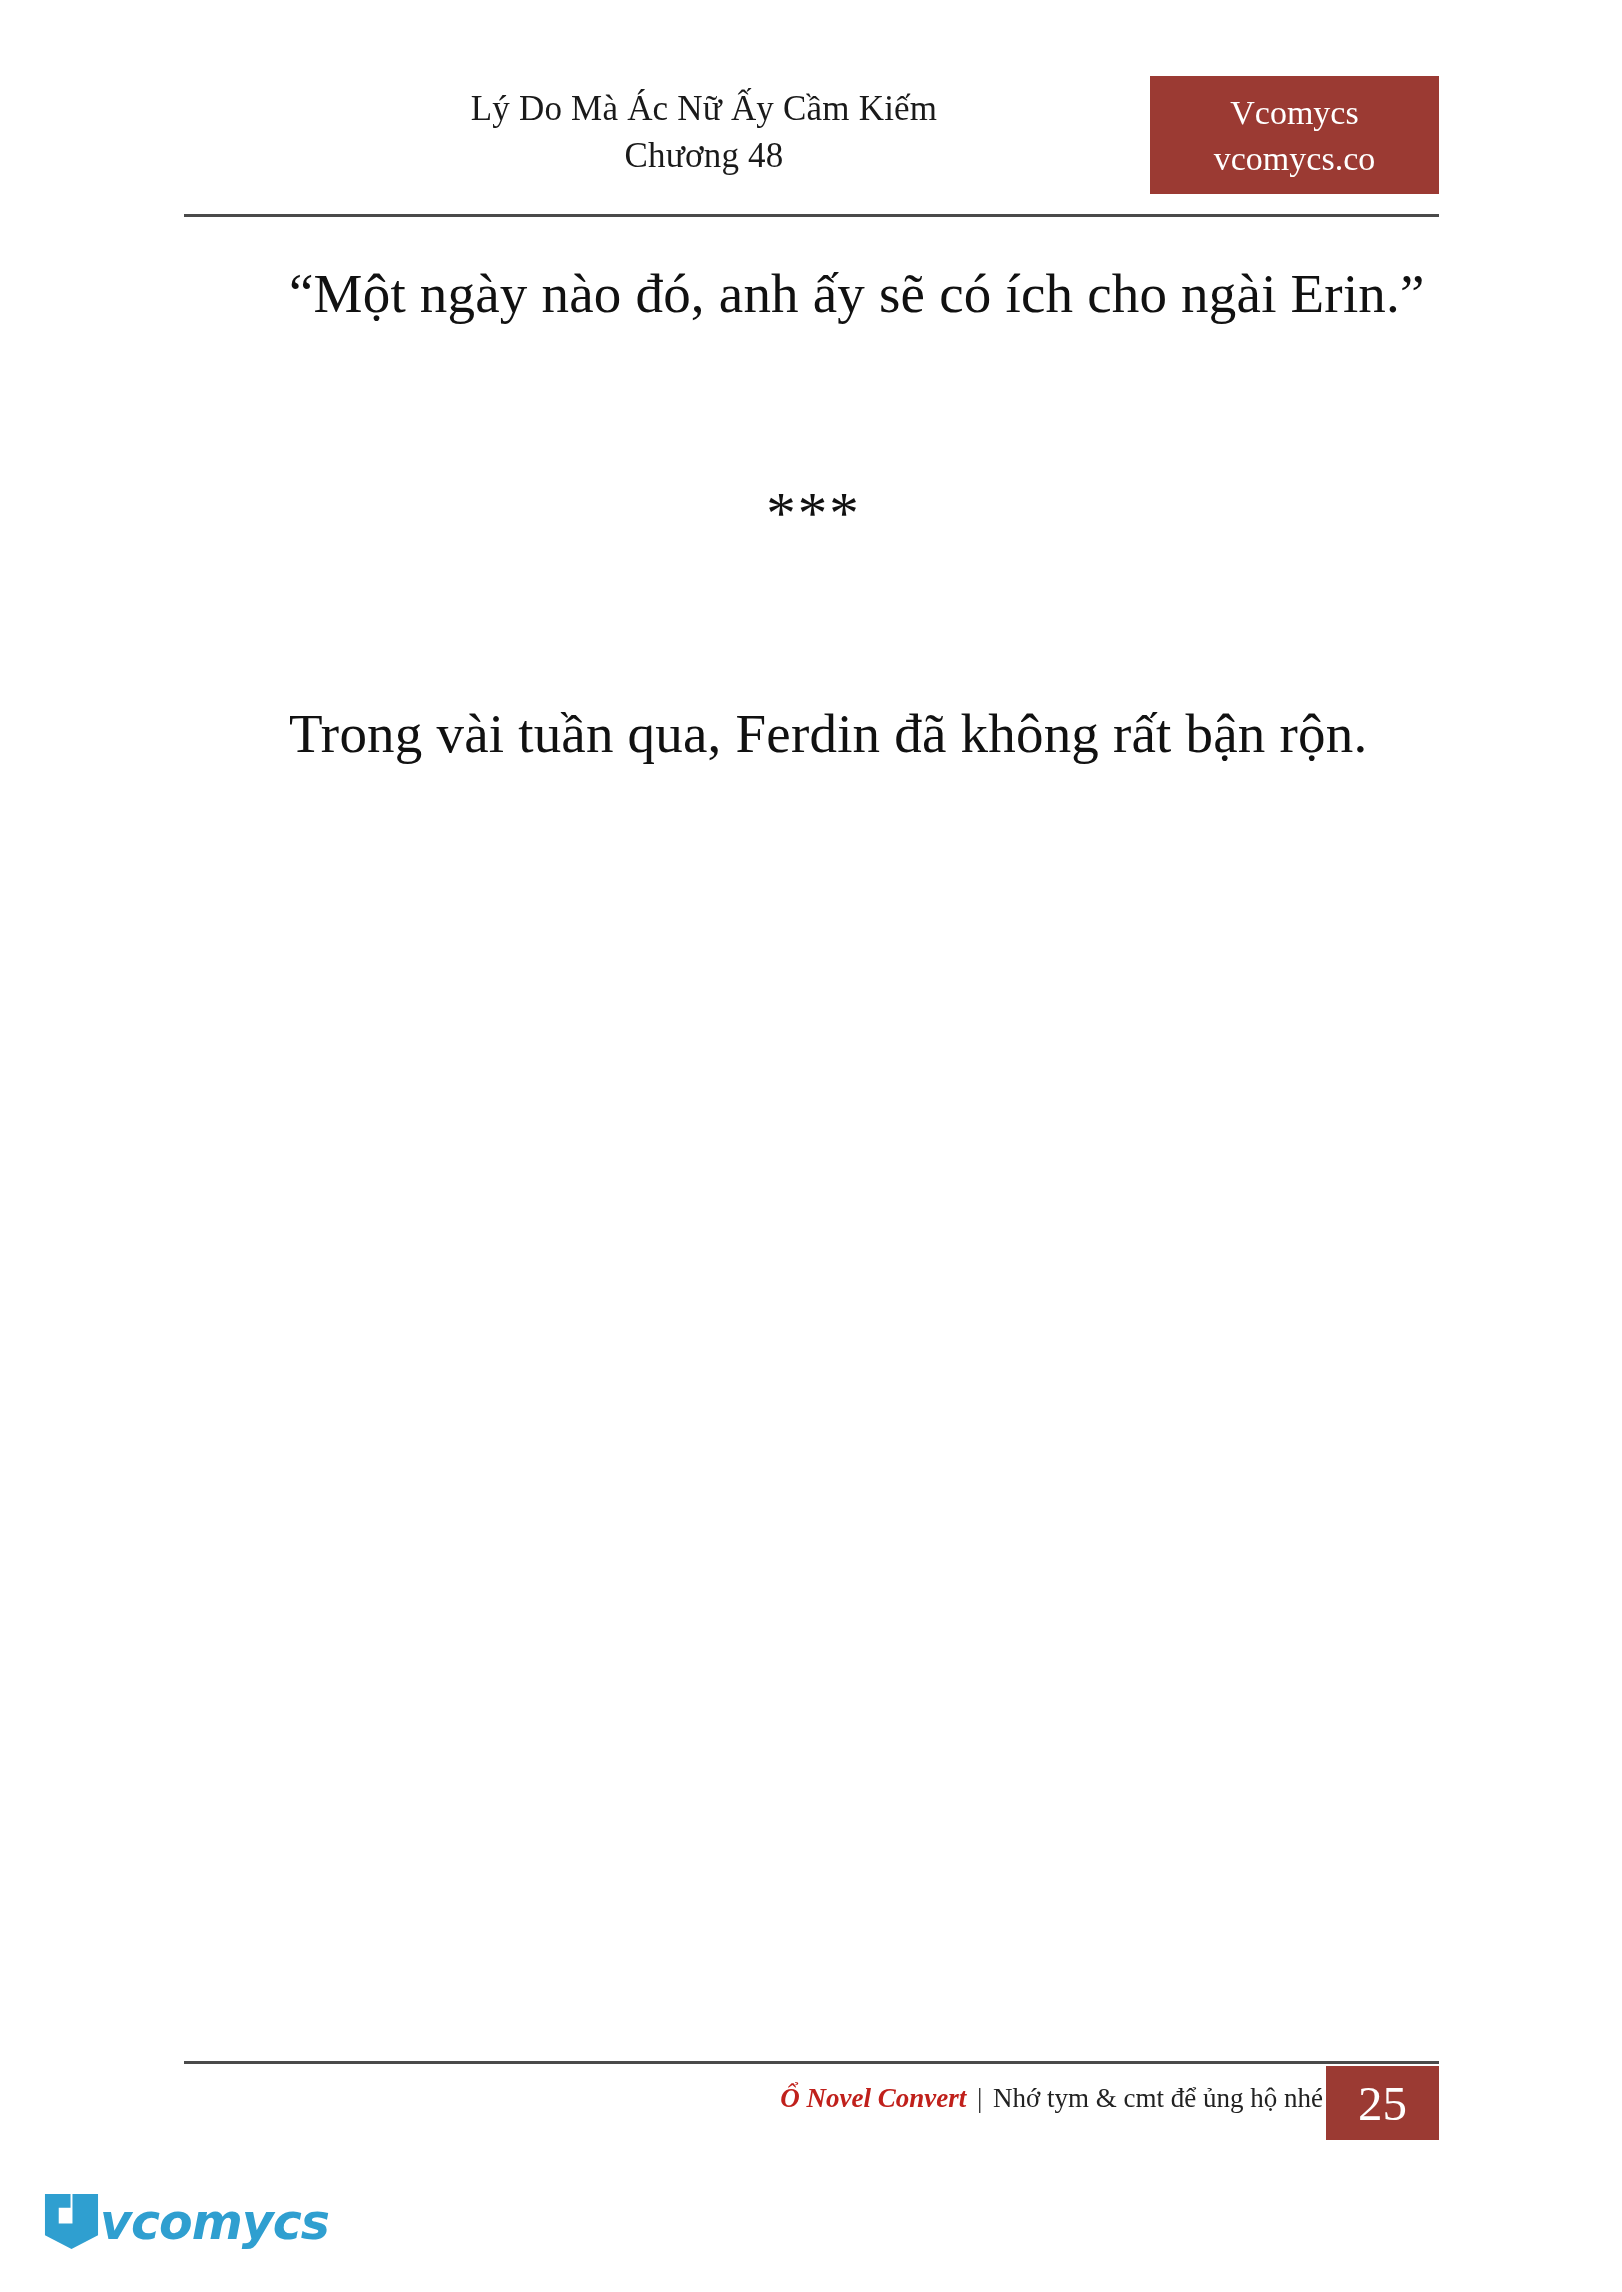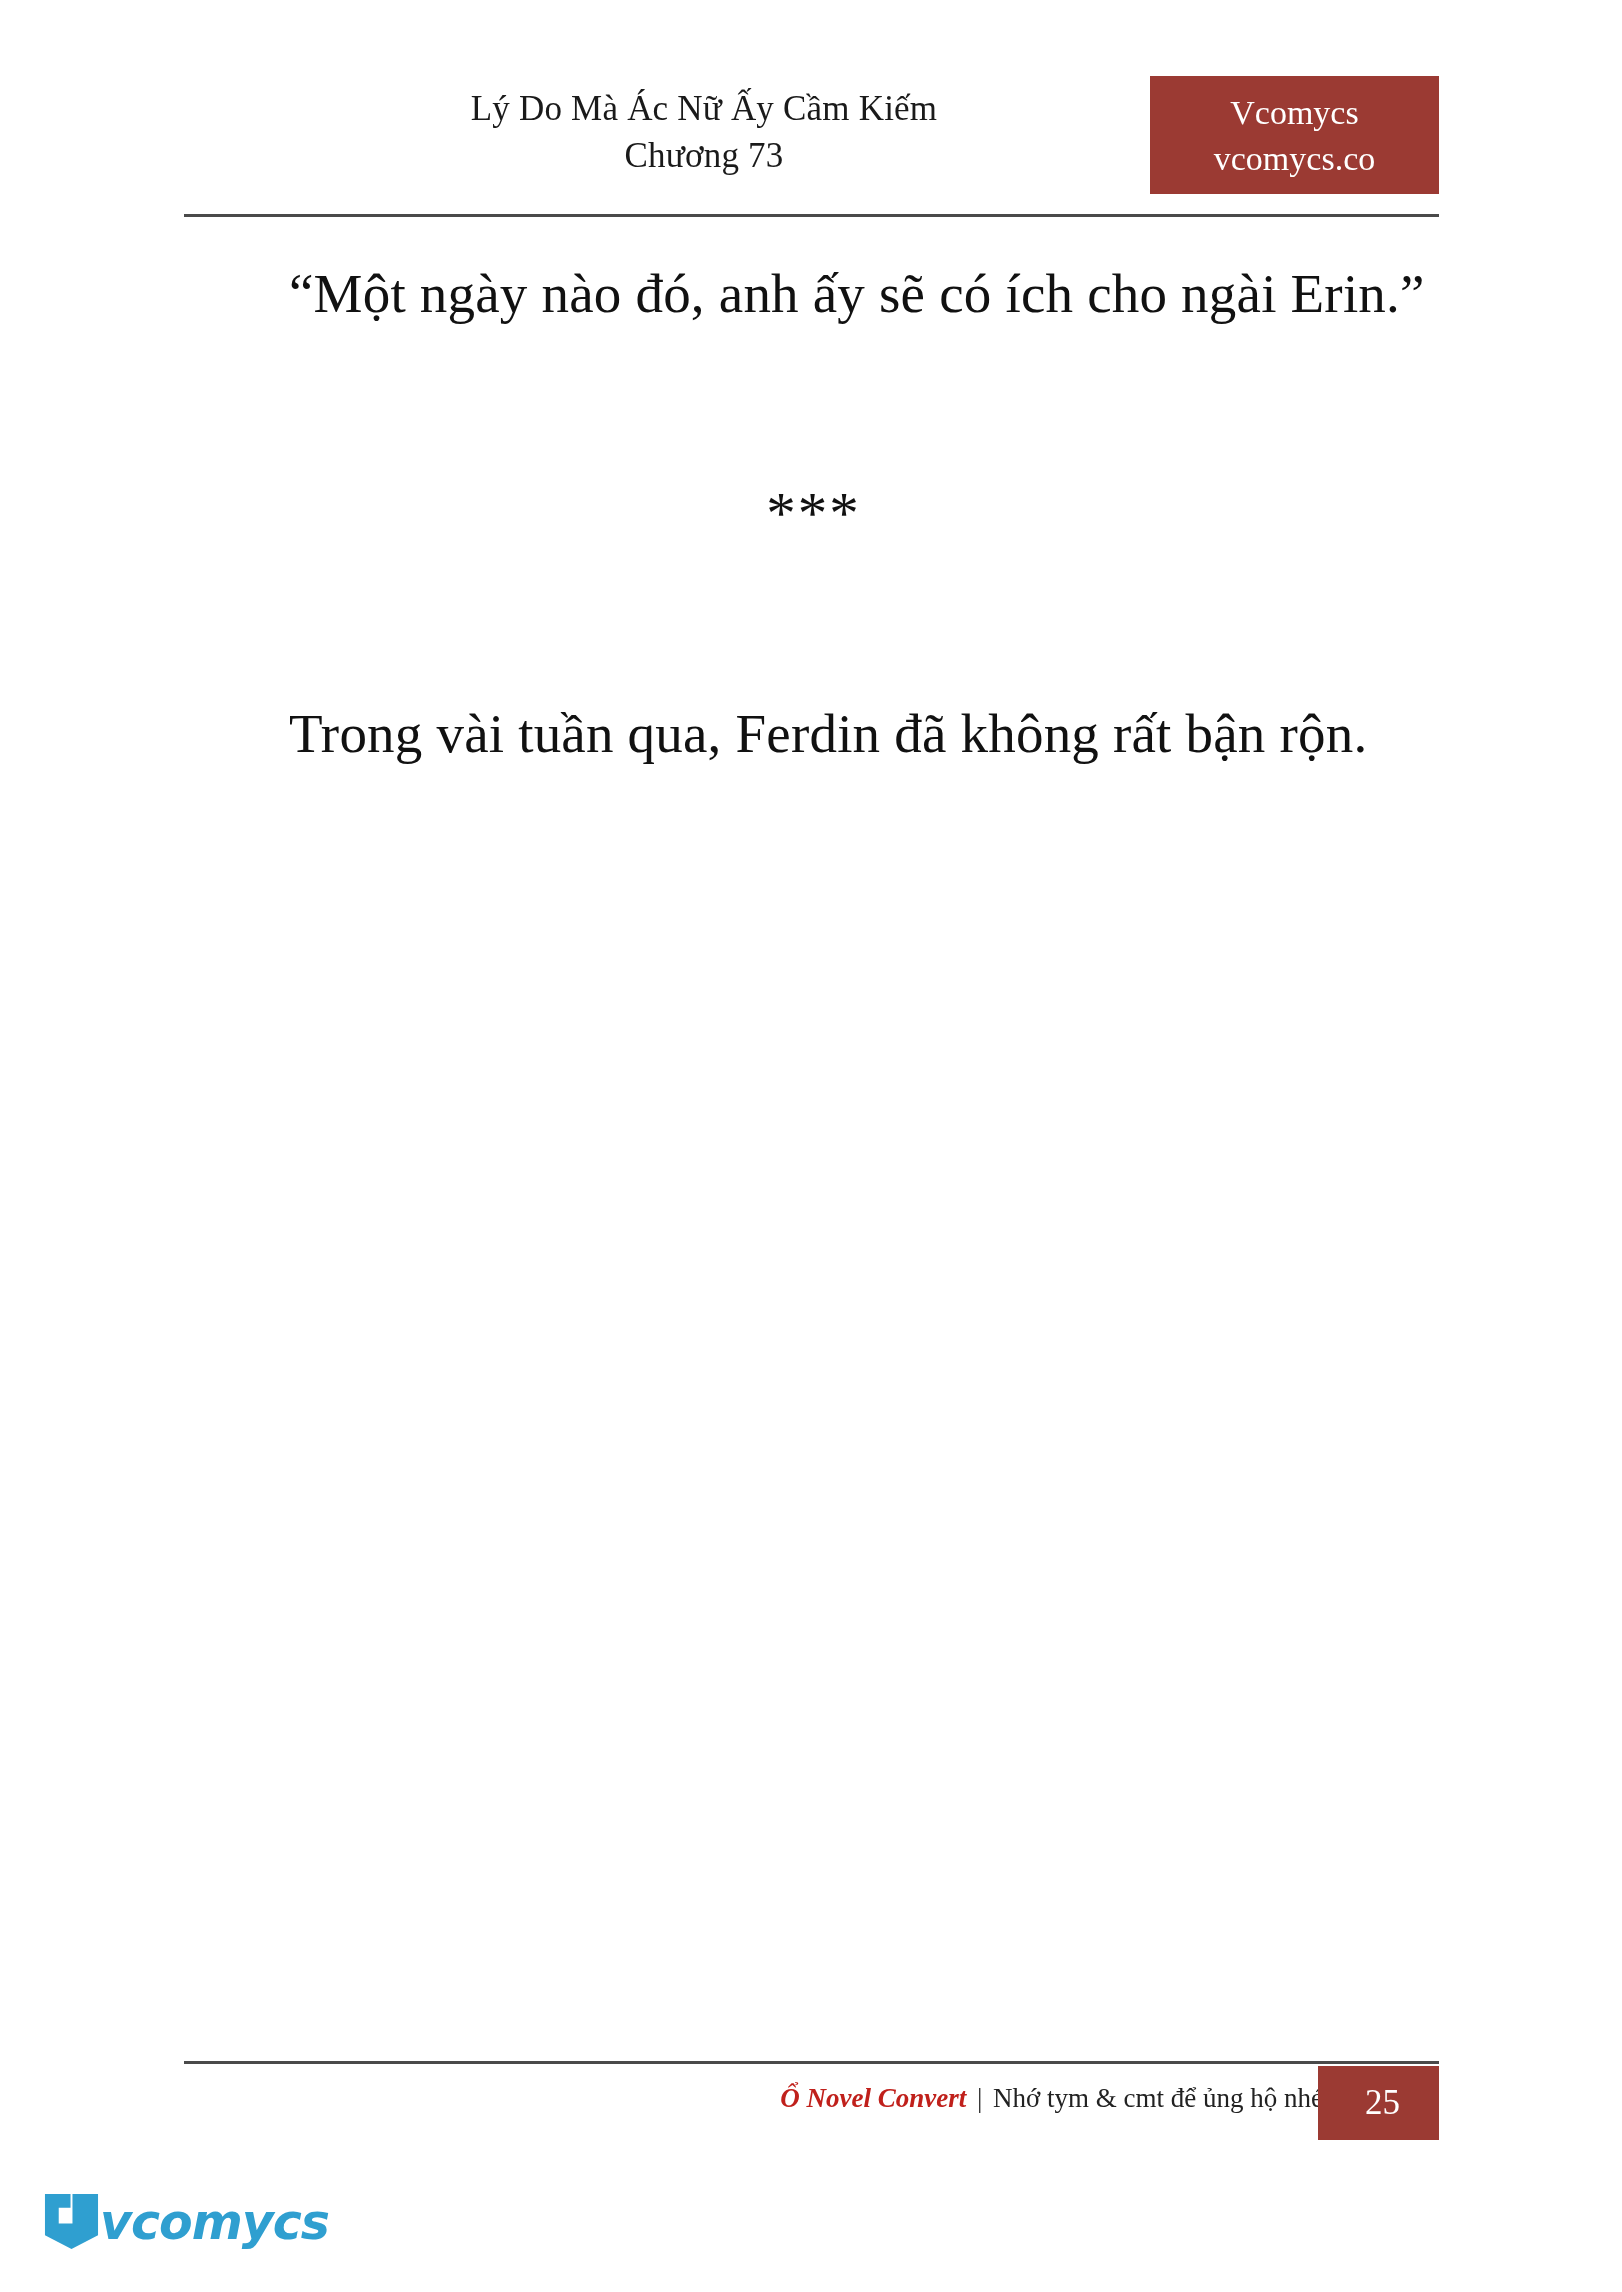--- a/index.html
+++ b/index.html
@@ -153,25 +153,24 @@
   }
   .page-number-box {
     position: absolute;
     right: 0;
     top: -3.9px;
     width: 113px;
     height: 74px;
     background: #9b3a33;
     color: #ffffff;
     font-family: "Liberation Serif", serif;
-    font-size: 35px;
+    font-size: 49px;
     display: flex;
     align-items: center;
     justify-content: center;
-    padding-left: 8px;
   }
 
   
   .watermark {
     position: absolute;
     left: 41px;
     bottom: 27.4px;
     width: 245px;
     height: 78px;
   }
@@ -195,21 +194,21 @@
   }
 </style>
 </head>
 <body>
 
 <div class="page">
 
   <div class="header">
     <div class="header-text">
       <span class="header-title">Lý Do Mà Ác Nữ Ấy Cầm Kiếm</span>
-      <span class="header-chapter">Chương 73</span>
+      <span class="header-chapter">Chương 48</span>
     </div>
     <div class="header-badge">
       <span>Vcomycs</span>
       <span>vcomycs.co</span>
     </div>
   </div>
   <div class="header-rule"></div>
 
   <div class="content">
     <p class="para last-line-left">“Một ngày nào đó, anh ấy sẽ có ích cho ngài Erin.”</p>

